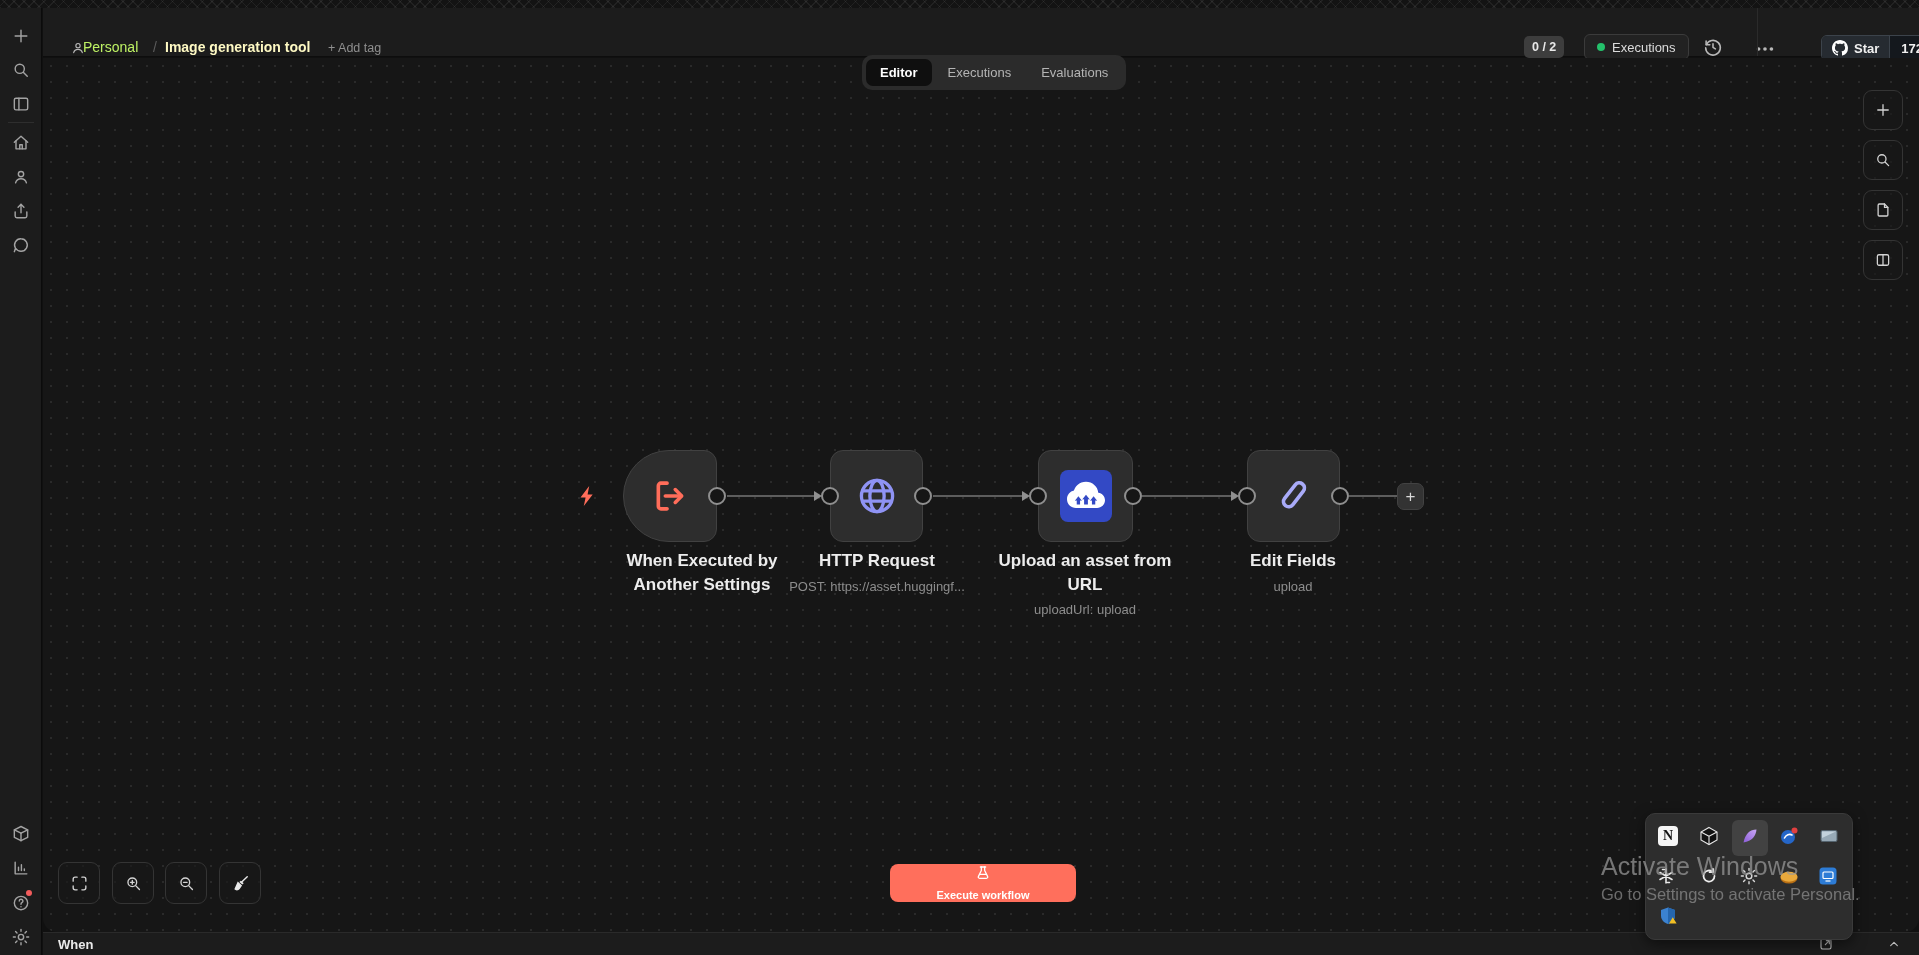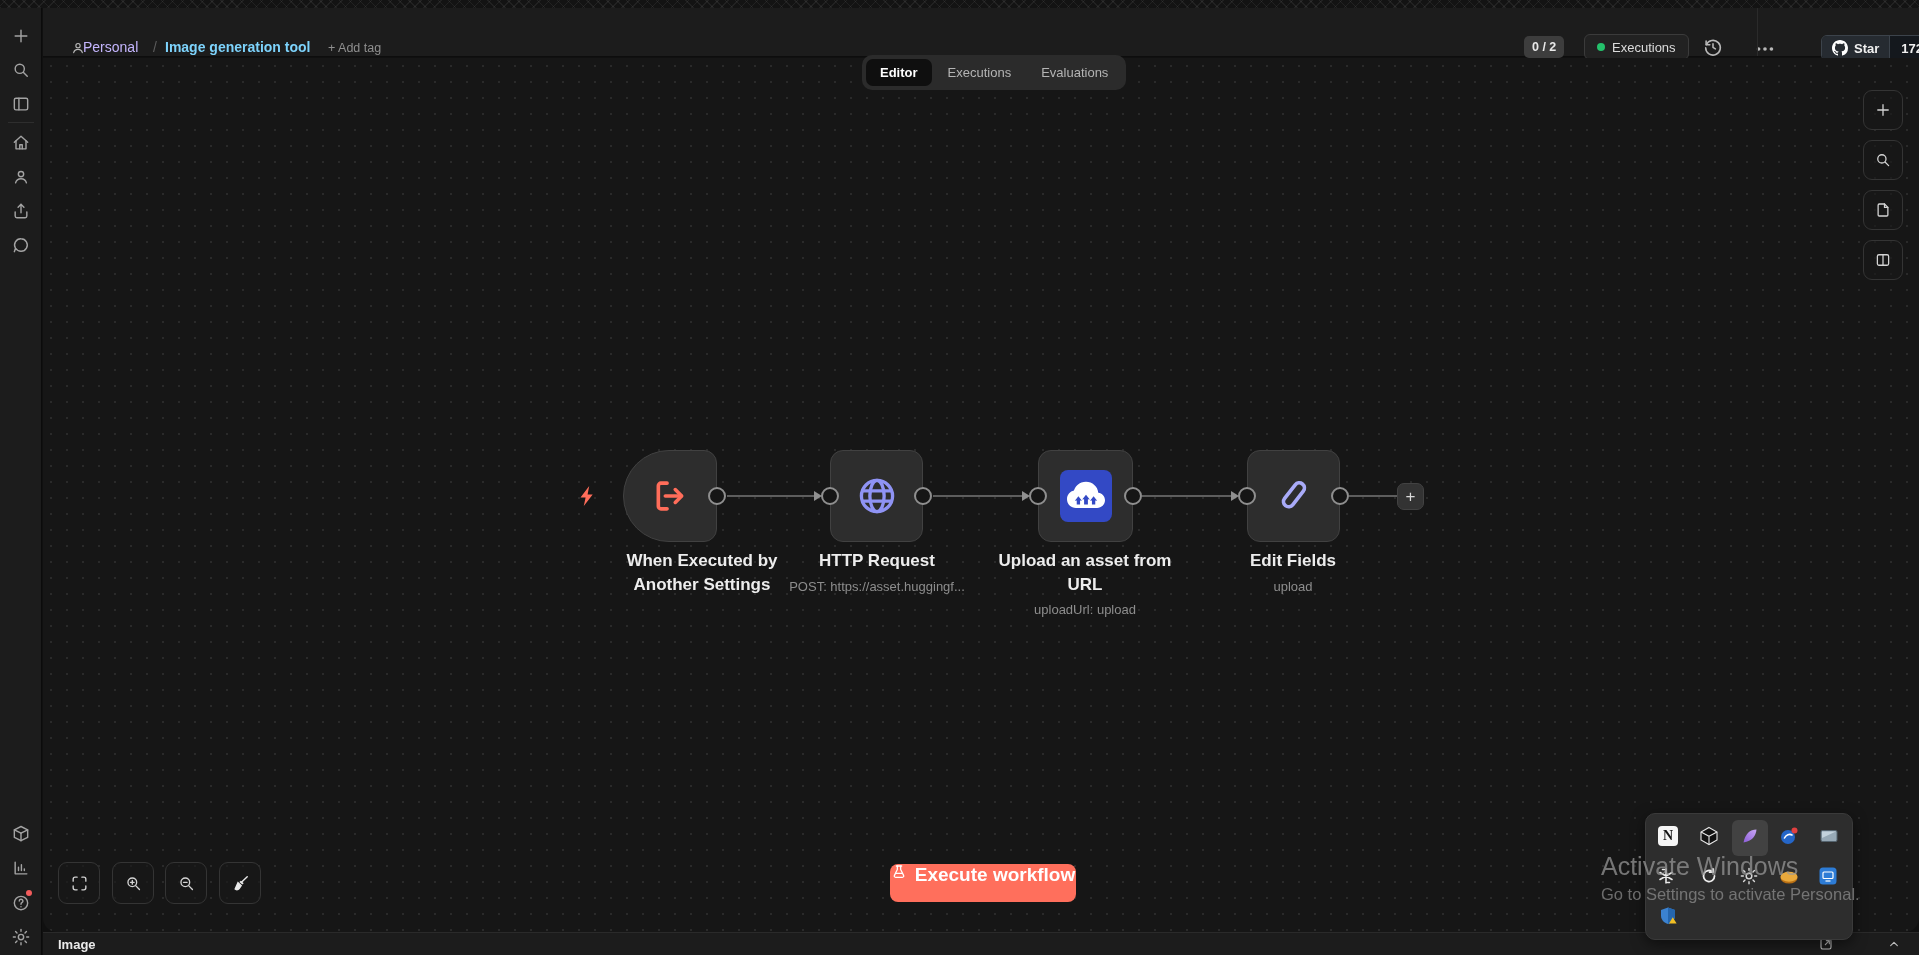--- a/index.html
+++ b/index.html
@@ -81,23 +81,23 @@
   .cloudbox { width:52px; height:52px; background:#3349c5; border-radius:8px; display:flex; align-items:center; justify-content:center; }
 
   .sqbtn {
     position:absolute; width:42px; height:42px; border:1px solid #343434; border-radius:9px;
     background:rgba(24,24,24,.65); color:#d4d4d4; display:flex; align-items:center; justify-content:center; cursor:pointer;
   }
   .railbtn { width:40px; height:40px; }
 
   .exec {
     position:absolute; left:890px; top:864px; width:186px; height:38px; background:#ff6f5c;
-    border:none; border-radius:8px; color:#fff; font-size:19px; font-weight:700;
-    display:flex; align-items:flex-start; justify-content:center; gap:8px; cursor:pointer;
-    font-family:inherit; z-index:15;
+    border:none; border-radius:8px; color:#fff; font-size:11px; font-weight:700;
+    display:flex; align-items:center; justify-content:center; gap:8px; cursor:pointer;
+    font-family:inherit; z-index:15;flex-direction:column;
   }
 
   .logsbar { left:43px; top:932px; width:1876px; height:23px; background:#1c1c1c; border-top:1px solid #2a2a2a; z-index:2; }
   .logs-label { position:absolute; left:15px; top:4px; font-size:13px; font-weight:700; color:#eaeaea; }
   .logs-ic { position:absolute; top:3px; width:16px; height:16px; color:#bdbdbd; cursor:pointer; }
 
   
   .tray {
     position:absolute; left:1645px; top:813px; width:208px; height:127px;
     background:#2d2d2d; border:1px solid #3a3a3a; border-radius:10px; z-index:40;
@@ -188,23 +188,23 @@
     </span>
 </nav>
 
 <header class="abs header">
   <span class="abs" style="left:27px; top:32px; width:16px; height:16px; color:#b9b9b9">
     <svg class="ic" viewBox="0 0 24 24">
         <circle cx="12" cy="8.5" r="3.2"></circle>
         <path d="M5.5 19c.8-3.4 3.4-5 6.5-5s5.7 1.6 6.5 5"></path>
       </svg>
   </span>
-  <span class="crumb" style="left:40px; color:#c4b5fd; cursor:pointer">Personal</span>
+  <span class="crumb" style="left:40px; color:#bef264; cursor:pointer">Personal</span>
   <span class="crumb" style="left:110px; color:#5d5d5d">/</span>
-  <span class="crumb" style="left:122px; color:#7dd3fc; font-weight:700">Image generation tool</span>
+  <span class="crumb" style="left:122px; color:#fef9c3; font-weight:700">Image generation tool</span>
   <span class="crumb" style="left:285px; top:33px; color:#8f8f8f; font-size:12.5px; cursor:pointer">+ Add tag</span>
 
   <span class="badge-counter">0 / 2</span>
 
   <span class="pill-published">
     <span class="dot-green" style="background: rgb(36, 193, 107);"></span>
     <span>Executions</span>
   </span>
 
   <span class="hdr-icbtn" style="left:1659px">
@@ -378,21 +378,21 @@
 <button class="exec" style="background: rgb(255, 111, 92);">
   <svg viewBox="0 0 24 24" width="16" height="16" style="fill:none; stroke:#fff; stroke-width:1.9; stroke-linecap:round; stroke-linejoin:round">
     <path d="M9.5 3v5.2L5 17.4A2 2 0 0 0 6.8 20h10.4a2 2 0 0 0 1.8-2.6L14.5 8.2V3"></path>
     <path d="M8 3h8"></path>
       <path d="M7.5 14h9"></path>
   </svg>
   <span>Execute workflow</span>
 </button>
 
 <footer class="abs logsbar">
-  <span class="logs-label">Image</span>
+  <span class="logs-label">When</span>
   <span class="logs-ic" style="left:1775px">
     <svg class="ic" viewBox="0 0 24 24">
         <rect x="4.5" y="4.5" width="15" height="15" rx="2.5"></rect>
         <path d="M11 13l6-6M12.5 7H17v4.5"></path>
       </svg>
   </span>
   <span class="logs-ic" style="left:1843px">
     <svg class="ic" viewBox="0 0 24 24">
         <path d="M7 14.5l5-5 5 5"></path>
       </svg>

